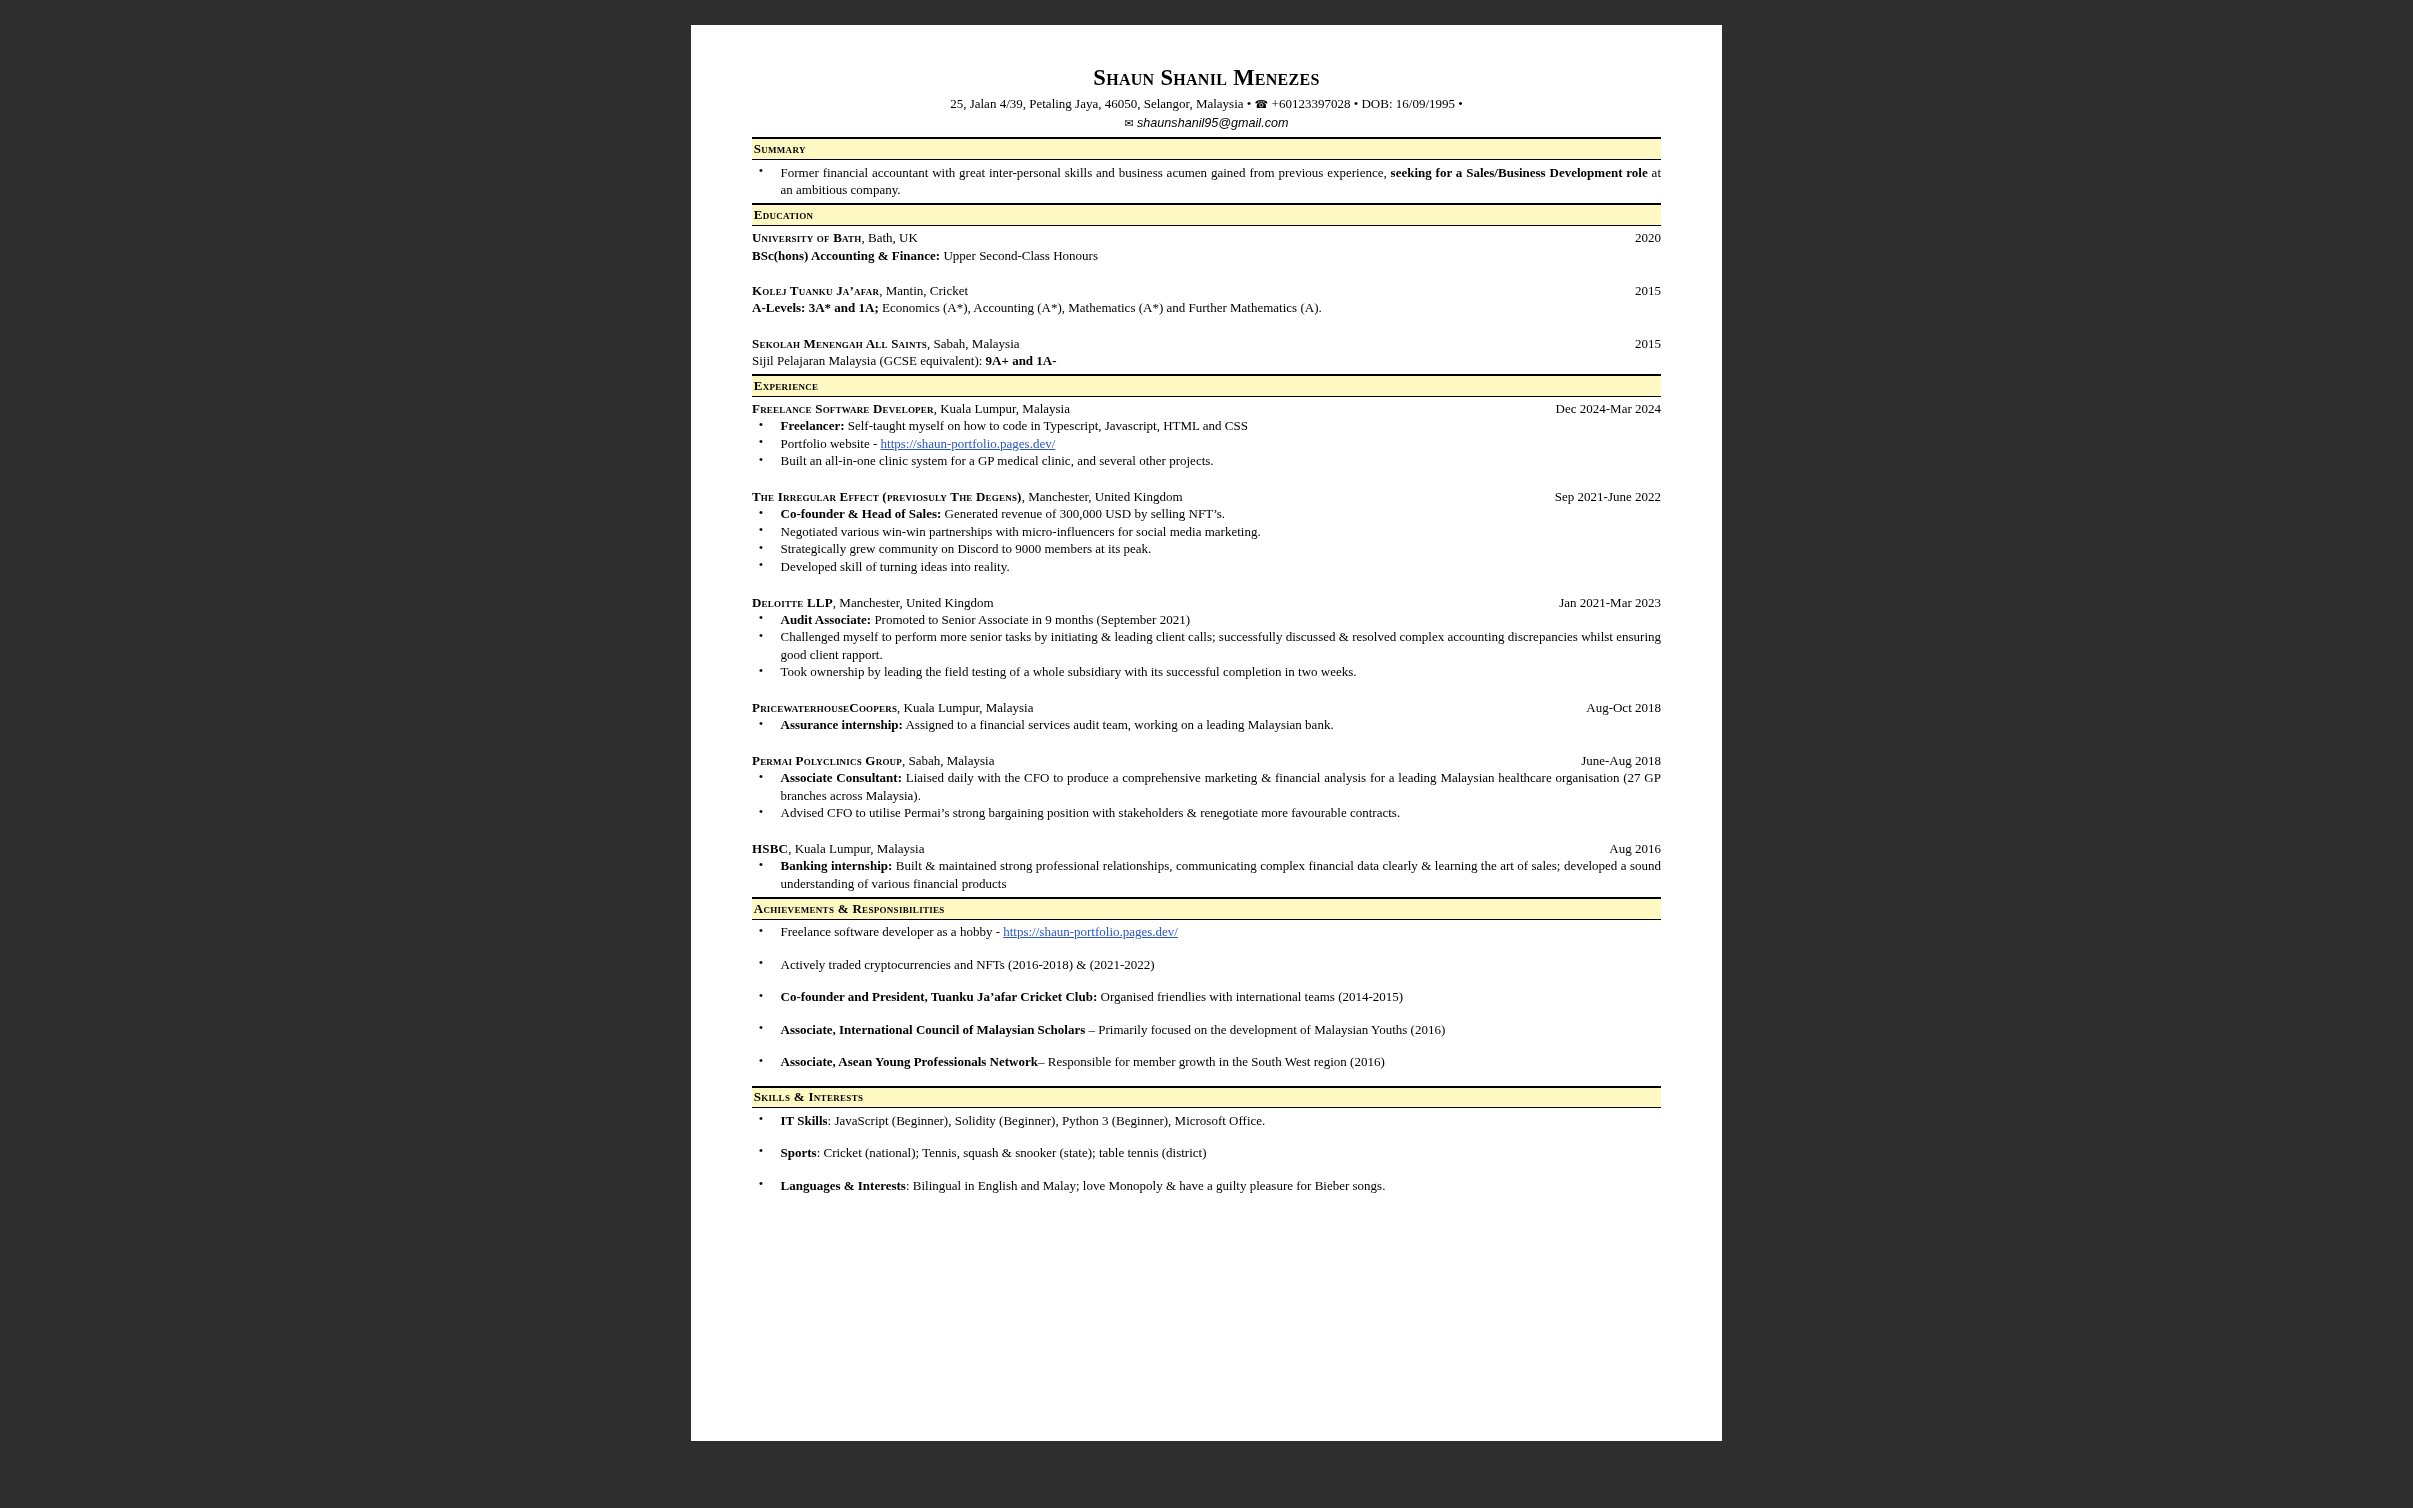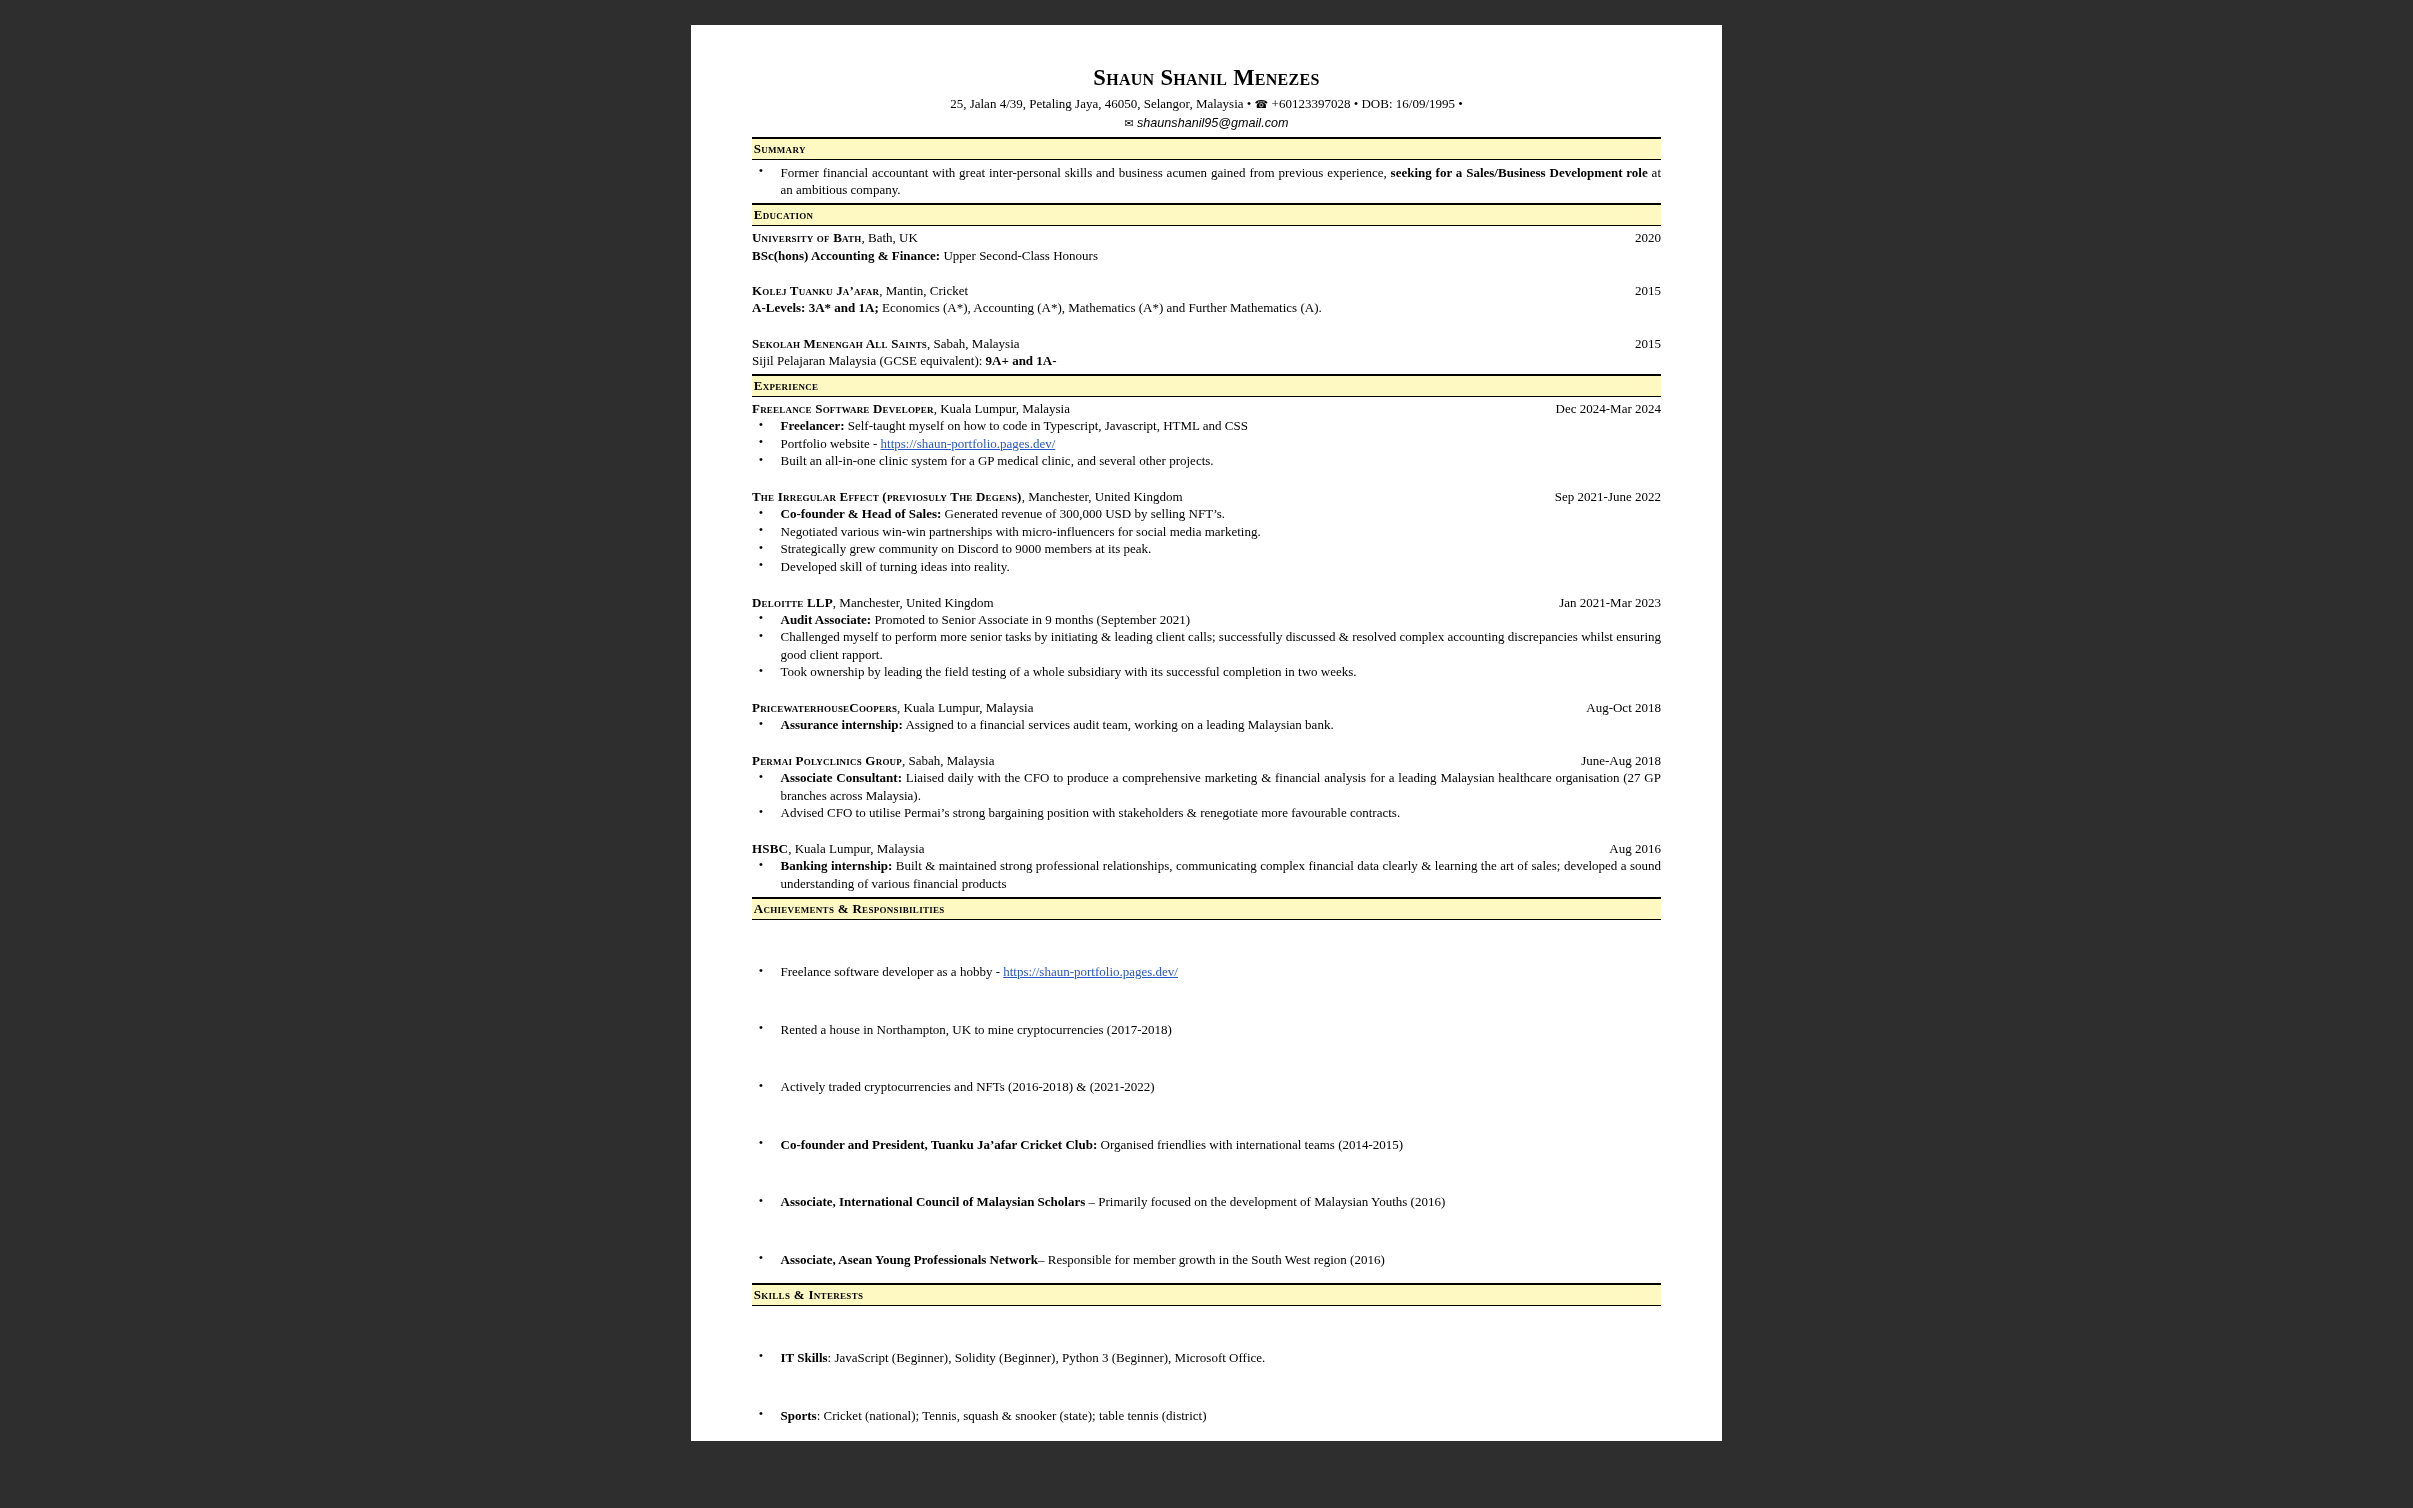--- a/index.html
+++ b/index.html
@@ -120,21 +120,21 @@
     text-align: left;
   }
   ul.bul > li::before {
     content: "\2022";
     position: absolute;
     left: 6.7px;
     top: -0.8px;
     font-size: 12.6px;
   }
   ul.bul.justify > li { text-align: justify; }
-  ul.bul.spaced > li { margin-bottom: 15px; margin-top: 40px; }
+  ul.bul.spaced > li { margin-bottom: 15px; }
   b { font-weight: bold; }
   a.link {
     color: #2b57c4;
     text-decoration: underline;
   }
 </style>
 </head>
 <body>
 
 <div id="page">
@@ -258,21 +258,20 @@
           <ul class="bul justify">
             <li><b>Banking internship:</b><span> Built &amp; maintained strong professional relationships, communicating complex financial data clearly &amp; learning the art of sales; developed a sound understanding of various financial products</span></li>
           </ul>
         </div>
       </div>
 
     <div class="section-head">Achievements &amp; Responsibilities</div>
     <div class="section-body">
       <ul class="bul spaced" id="achievements-bullets">
           <li><span>Freelance software developer as a hobby - </span><a class="link" href="#">https://shaun-portfolio.pages.dev/</a></li>
-          <li><span>Rented a house in Northampton, UK to mine cryptocurrencies (2017-2018)</span></li>
           <li><span>Actively traded cryptocurrencies and NFTs (2016-2018) &amp; (2021-2022)</span></li>
           <li><b>Co-founder and President, Tuanku Ja’afar Cricket Club:</b><span> Organised friendlies with international teams (2014-2015)</span></li>
           <li><b>Associate, International Council of Malaysian Scholars</b><span> – Primarily focused on the development of Malaysian Youths (2016)</span></li>
           <li><b>Associate, Asean Young Professionals Network</b><span>– Responsible for member growth in the South West region (2016)</span></li>
         </ul>
     </div>
 
     <div class="section-head">Skills &amp; Interests</div>
     <div class="section-body">
       <ul class="bul spaced" id="skills-bullets">

